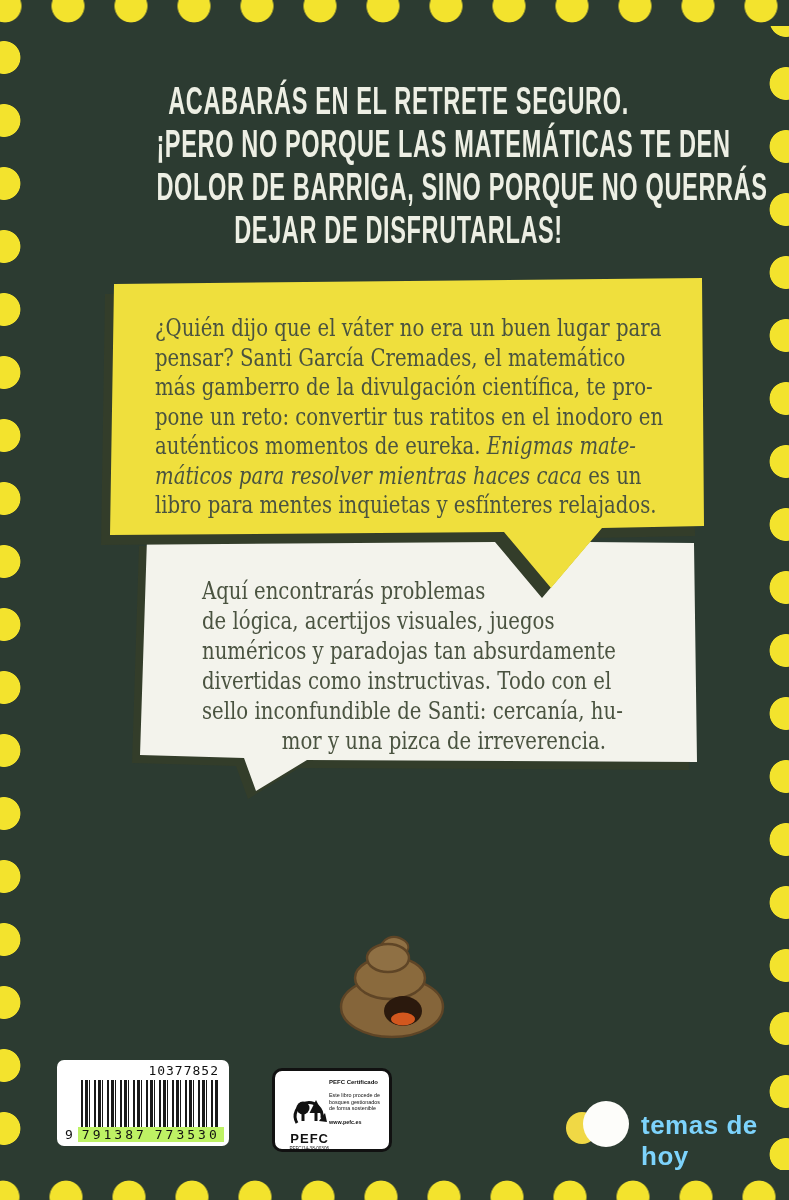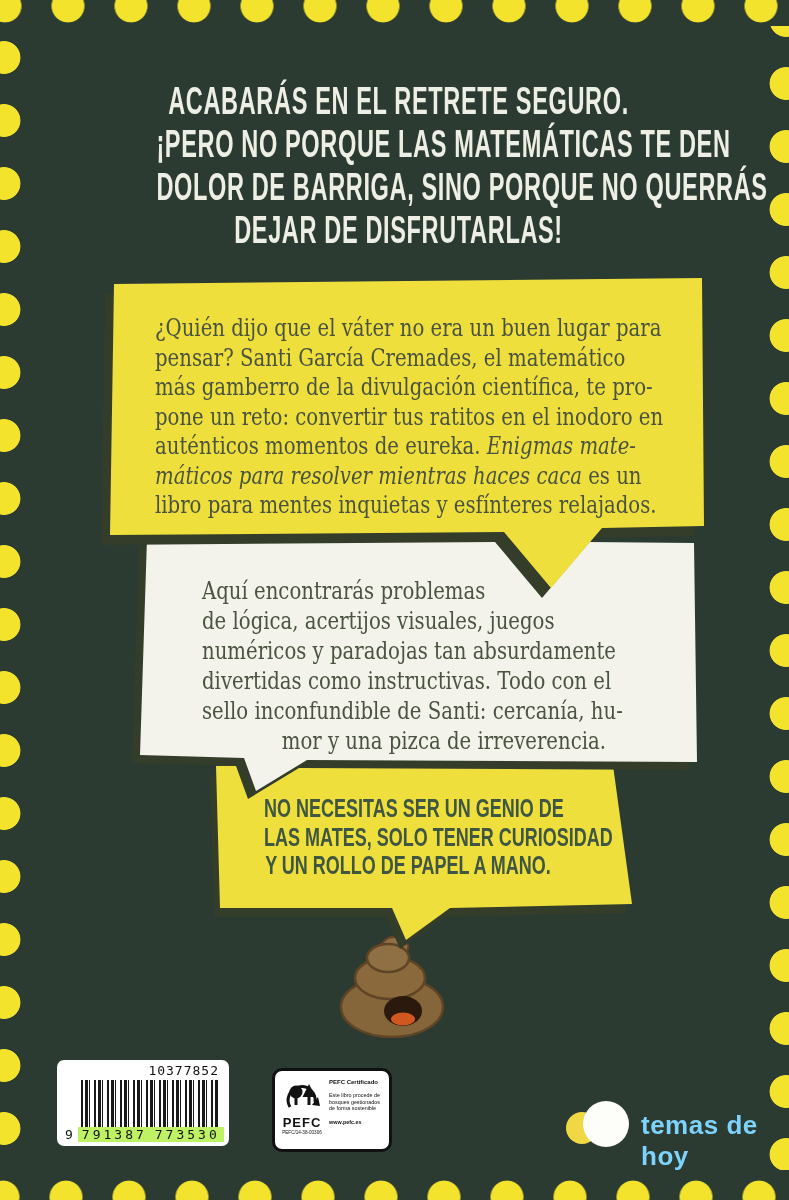--- a/index.html
+++ b/index.html
@@ -68,21 +68,21 @@
   .bc-bars{position:absolute;left:24px;right:10px;top:20px;height:56px;
     background:repeating-linear-gradient(90deg,#191919 0 2px,#fff 2px 4px,#191919 4px 7px,#fff 7px 8px,#191919 8px 9px,#fff 9px 13px);}
   .bc-digits{position:absolute;left:8px;bottom:4px;font-size:13px;display:flex;align-items:flex-end;}
   .bc-digits .g{background:#bef264;padding:0 4px;letter-spacing:3px;}
   .bc-digits .lead{background:transparent;padding-right:5px;}
 
   
   .pefc{position:absolute;left:272px;top:1068px;width:114px;height:78px;z-index:10;
     background:#fff;border:3px solid #111;border-radius:10px;color:#111;
     font-family:"Liberation Sans",sans-serif;display:flex;}
-  .pefc-left{width:54px;text-align:center;padding-top:8px;}
+  .pefc-left{width:54px;text-align:right;padding-top:24px;}
   .pefc-brand{font-weight:bold;font-size:13px;letter-spacing:1px;line-height:12px;}
   .pefc-code{font-size:4.6px;line-height:7px;}
   .pefc-right{flex:1;padding:8px 4px 0 0;}
   .pefc-title{font-weight:bold;font-size:6px;line-height:7px;}
   .pefc-body{font-size:5.4px;line-height:6.5px;margin-top:6px;}
   .pefc-url{font-weight:bold;font-size:5.4px;margin-top:7px;}
 
   
   .pub{position:absolute;z-index:10;}
   .pub-dot-yellow{left:566px;top:1112px;width:32px;height:32px;border-radius:50%;background:#f0d845;}
@@ -131,29 +131,20 @@
         <div class="ln">Aquí encontrarás problemas</div>
         <div class="ln">de lógica, acertijos visuales, juegos</div>
         <div class="ln">numéricos y paradojas tan absurdamente</div>
         <div class="ln">divertidas como instructivas. Todo con el</div>
         <div class="ln">sello inconfundible de Santi: cercanía, hu-</div>
         <div class="ln center">mor y una pizca de irreverencia.</div>
       </div>
     </div>
   </div>
 
-  <div class="bubble b3">
-    <div class="shadow"></div>
-    <div class="face face-yellow"></div>
-    <div class="btext">
-      <div class="cl">NO NECESITAS SER UN GENIO DE</div>
-      <div class="cl">LAS MATES, SOLO TENER CURIOSIDAD</div>
-      <div class="cl">Y UN ROLLO DE PAPEL A MANO.</div>
-    </div>
-  </div>
 
   <svg class="poop" width="130" height="110" viewBox="0 0 130 110">
     <path d="M 50 20 C 50 4 64 0 75 8 C 82 14 77 22 68 22 Z" fill="#8f7044" stroke="#5f4526" stroke-width="2"></path>
     <ellipse cx="62" cy="74" rx="51" ry="30" fill="#85653a" stroke="#5f4526" stroke-width="2.5"></ellipse>
     <ellipse cx="60" cy="45" rx="35" ry="21" fill="#8a6a3d" stroke="#5f4526" stroke-width="2.5"></ellipse>
     <ellipse cx="58" cy="25" rx="21" ry="14" fill="#8f7044" stroke="#5f4526" stroke-width="2.5"></ellipse>
     <ellipse cx="73" cy="78" rx="19" ry="15" fill="#2b190d"></ellipse>
     <ellipse cx="73" cy="86" rx="12" ry="6.5" fill="#d2571e"></ellipse>
   </svg>
 

